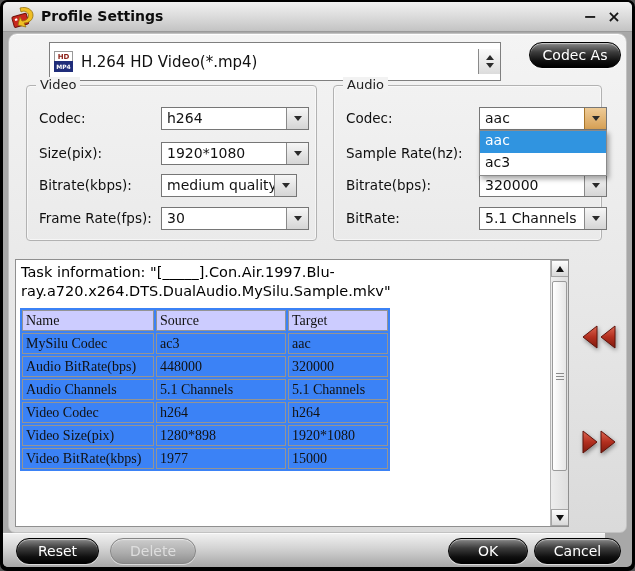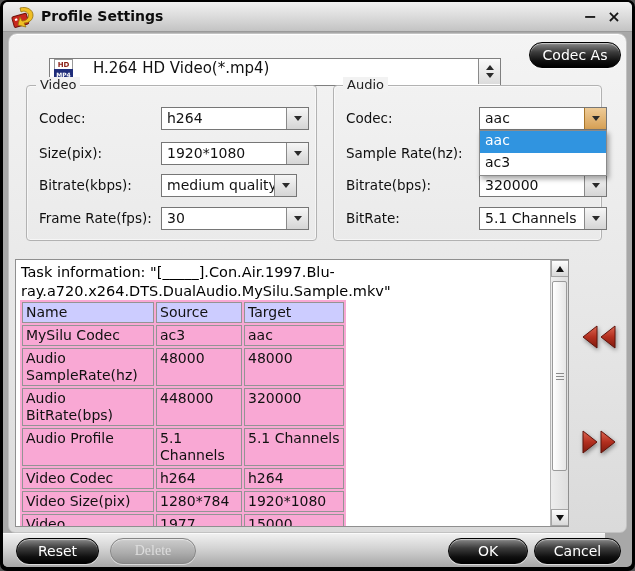--- a/index.html
+++ b/index.html
@@ -18,28 +18,28 @@
   .title-text{position:absolute;left:38px;top:6px;font-size:14px;font-weight:bold;color:#0d0d0d;}
   .win-ctl{position:absolute;top:4px;width:18px;height:20px;display:flex;align-items:center;justify-content:center;
     font-size:16px;font-weight:bold;color:#161616;cursor:pointer;}
   .win-min{left:578px;} .win-close{left:602px;}
   
   .content-panel{position:absolute;left:5px;top:31px;width:619px;height:500px;
     background:linear-gradient(180deg,#f4f4f4 0%,#e6e6e6 60%,#dadada 100%);
     border:1px solid #c2c2c2;border-radius:9px 9px 7px 7px;
     box-shadow:inset 0 1px 0 #ffffff;}
   
-  .profile-combo{position:absolute;left:40px;top:24px;width:452px;height:28px;background:#fff;
-    border:1px solid #7f7f7f;display:flex;align-items:flex-start;cursor:pointer;}
+  .profile-combo{position:absolute;left:40px;top:8px;width:452px;height:39px;background:#fff;
+    border:1px solid #7f7f7f;display:flex;align-items:center;cursor:pointer;}
   .fmt-icon{width:19px;height:21px;margin-left:4px;display:flex;flex-direction:column;flex:none;}
   .fmt-top{height:10px;background:#fff;border:1px solid #999;border-bottom:none;
     color:#8a1d14;font-size:7px;font-weight:bold;display:flex;align-items:center;justify-content:center;}
   .fmt-bottom{height:11px;background:#1f2d7a;color:#fff;font-size:6px;font-weight:bold;
     display:flex;align-items:center;justify-content:center;}
-  .profile-text{font-size:15px;margin-left:20px;flex:1;white-space:nowrap;overflow:hidden;}
+  .profile-text{font-size:15px;margin-left:8px;flex:1;white-space:nowrap;overflow:hidden;}
   .spin{width:22px;height:25px;border-left:1px solid #8a8a8a;flex:none;
     background:linear-gradient(180deg,#fafafa,#dcdcdc);
     display:flex;flex-direction:column;align-items:center;justify-content:center;gap:3px;}
   .tri-up{width:0;height:0;border-left:4px solid transparent;border-right:4px solid transparent;border-bottom:5px solid #2a2a2a;}
   .tri-down{width:0;height:0;border-left:4px solid transparent;border-right:4px solid transparent;border-top:5px solid #2a2a2a;}
   
   .pill{position:absolute;border:1px solid #000;border-radius:13px;color:#fff;
     font-family:inherit;font-size:14px;display:flex;align-items:center;justify-content:center;cursor:pointer;
     background:linear-gradient(180deg,#8a8a8a 0%,#3c3c3c 38%,#0f0f0f 75%,#000 100%);
     box-shadow:inset 0 1px 1px rgba(255,255,255,.55),0 1px 0 rgba(255,255,255,.55);}
@@ -61,46 +61,46 @@
   .cbtn.active{background:linear-gradient(180deg,#eecb97,#d6a055);border-left-color:#a8762a;}
   
   .popup{position:absolute;left:470px;top:96px;width:128px;background:#fff;border:1px solid #8a8a8a;
     box-shadow:2px 3px 5px rgba(0,0,0,.35);z-index:50;}
   .popup-item{height:22px;font-size:14px;padding:1px 0 0 5px;cursor:pointer;}
   .popup-item.selected{background:#3094e0;color:#fff;}
   
   .task-panel{position:absolute;left:6px;top:225px;width:554px;height:268px;background:#fff;
     border:1px solid #8f8f8f;overflow:hidden;}
   .task-info{position:absolute;left:5px;top:3px;width:520px;font-size:14.5px;line-height:1.32;color:#000;}
-  table.tinfo{position:absolute;left:4px;top:40px;border-collapse:separate;border-spacing:2px;background:#f9a8d4;}
+  table.tinfo{position:absolute;left:4px;top:48px;border-collapse:separate;border-spacing:2px;background:#3b82f6;font-family:Liberation Serif, serif;}
   table.tinfo th,table.tinfo td{border:1px solid #949494;font-size:14px;font-weight:normal;
     text-align:left;vertical-align:top;padding:1px 3px;line-height:17px;height:19px;}
   table.tinfo th{background:#ccccff;}
   table.tinfo th:nth-child(1),table.tinfo td:nth-child(1){width:132px;}
-  table.tinfo th:nth-child(2),table.tinfo td:nth-child(2){width:86px;margin-top:25px;}
+  table.tinfo th:nth-child(2),table.tinfo td:nth-child(2){width:130px;margin-top:25px;}
   table.tinfo th:nth-child(3),table.tinfo td:nth-child(3){width:100px;}
   
   .vscroll{position:absolute;right:0;top:0;bottom:0;width:18px;
     background:linear-gradient(90deg,#ededed,#dedede);border-left:1px solid #b5b5b5;}
   .sb-btn{position:absolute;left:0;width:18px;height:17px;background:linear-gradient(180deg,#fdfdfd,#d8d8d8);
     border:1px solid #a5a5a5;display:flex;align-items:center;justify-content:center;cursor:pointer;}
   .sb-up{top:0;} .sb-down{bottom:0;}
   .sb-tri-up{width:0;height:0;border-left:4px solid transparent;border-right:4px solid transparent;border-bottom:6px solid #111;}
   .sb-tri-down{width:0;height:0;border-left:4px solid transparent;border-right:4px solid transparent;border-top:6px solid #111;}
   .sb-thumb{position:absolute;left:1px;top:21px;width:15px;height:190px;border:1px solid #9a9a9a;border-radius:2px;
     background:linear-gradient(90deg,#ffffff,#e6e6e6);cursor:grab;}
   .grip{width:8px;height:1px;background:#8a8a8a;box-shadow:0 -3px 0 #8a8a8a,0 3px 0 #8a8a8a;margin:94px auto 0;}
   
   .transfer{position:absolute;width:40px;height:28px;cursor:pointer;filter:drop-shadow(1px 2px 2px rgba(0,0,0,.4));}
   .transfer-left{left:570px;top:289px;} .transfer-right{left:570px;top:394px;}
   
   .footer{position:absolute;left:0;top:531px;width:602px;height:34px;
     background:linear-gradient(180deg,#f0f0f0 0%,#d2d2d2 45%,#a6a6a6 100%);border-top:1px solid #fafafa;}
   .btn-reset{left:13px;top:4px;width:83px;height:26px;}
-  .btn-delete{left:107px;top:4px;width:86px;height:26px;font-family:Liberation Serif, serif;}
+  .btn-delete{left:107px;top:4px;width:86px;height:26px;}
   .btn-ok{left:445px;top:4px;width:80px;height:26px;}
   .btn-cancel{left:531px;top:4px;width:87px;height:26px;}
 </style>
 </head>
 <body>
 
 <div class="window">
   <div class="frame">
 
     <div class="titlebar">
@@ -209,42 +209,37 @@
               <th>Target</th>
             </tr>
           </thead>
           <tbody>
             <tr>
               <td>MySilu Codec</td>
               <td>ac3</td>
               <td>aac</td>
             </tr>
             <tr>
-              <td>Audio SampleRate(hz)</td>
-              <td>48000</td>
-              <td>48000</td>
-            </tr>
-            <tr>
               <td>Audio BitRate(bps)</td>
               <td>448000</td>
               <td>320000</td>
             </tr>
             <tr>
-              <td>Audio Profile</td>
+              <td>Audio Channels</td>
               <td>5.1 Channels</td>
               <td>5.1 Channels</td>
             </tr>
             <tr>
               <td>Video Codec</td>
               <td>h264</td>
               <td>h264</td>
             </tr>
             <tr>
               <td>Video Size(pix)</td>
-              <td>1280*784</td>
+              <td>1280*898</td>
               <td>1920*1080</td>
             </tr>
             <tr>
               <td>Video BitRate(kbps)</td>
               <td>1977</td>
               <td>15000</td>
             </tr>
 
           </tbody>
         </table>

